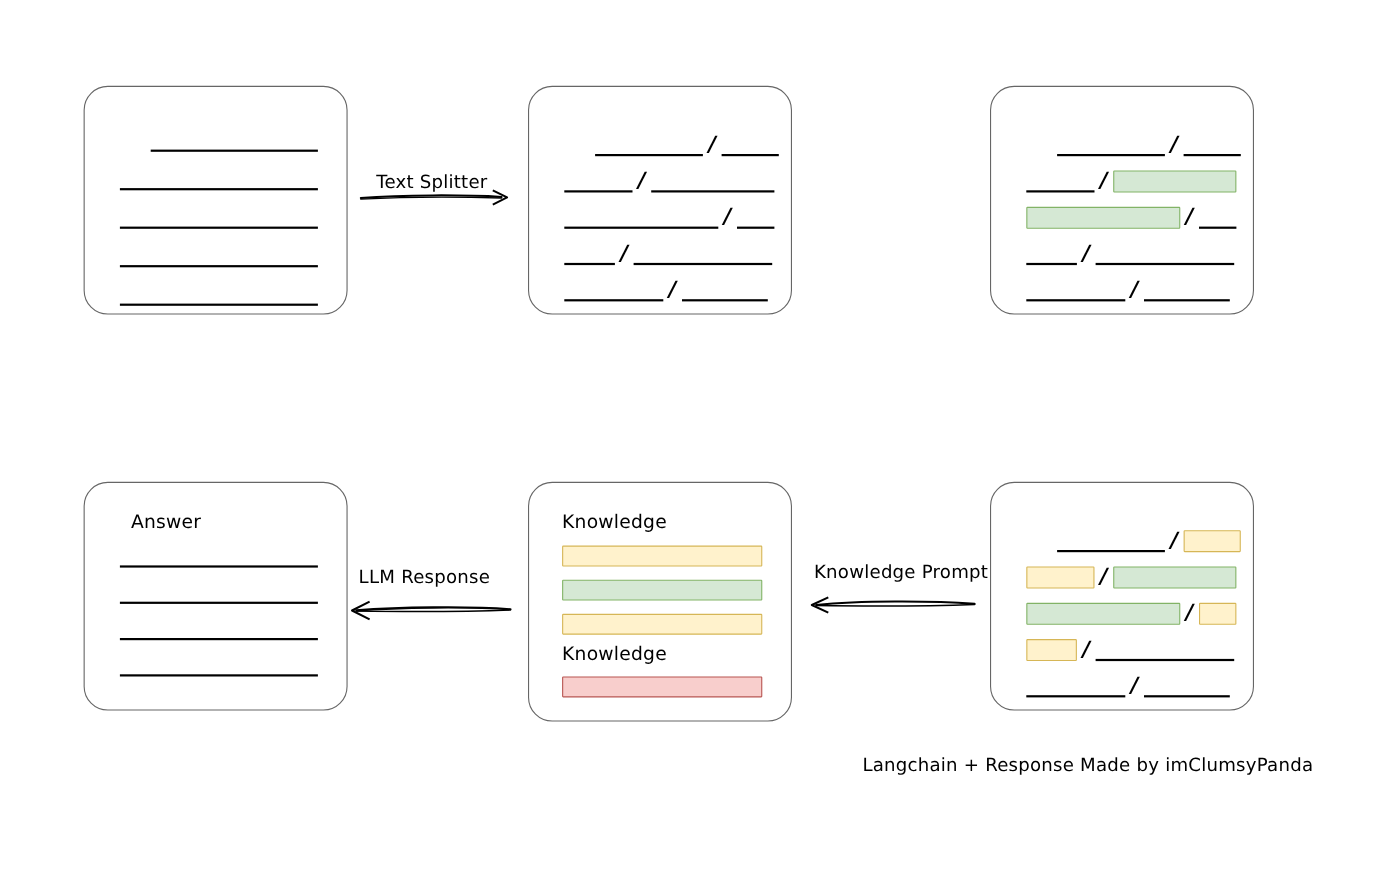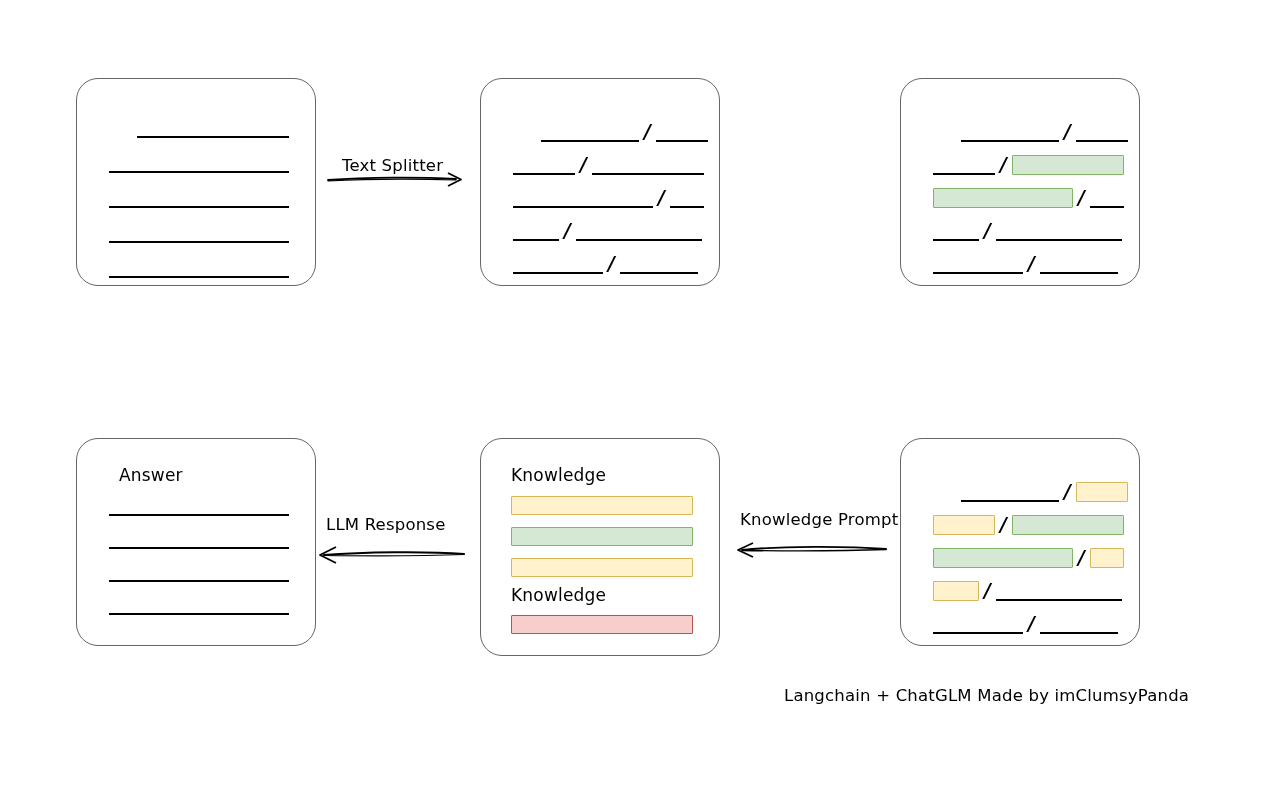--- a/index.html
+++ b/index.html
@@ -273,15 +273,15 @@
       <div class="box-label" style="left:30px; top:26px;margin-left:12px;">Answer</div>
       <div id="ans-lines">
           <div class="line-row" style="left: 32px; top: 75px; width: 180px;"></div>
           <div class="line-row" style="left: 32px; top: 108px; width: 180px;"></div>
           <div class="line-row" style="left: 32px; top: 141px; width: 180px;"></div>
           <div class="line-row" style="left: 32px; top: 174px; width: 180px;"></div>
         </div>
     </div>
   </div>
 
-  <div class="footer-text" style="left:784px; top:686px;">Langchain + ChatGLM Made by imClumsyPanda</div>
+  <div class="footer-text" style="left:784px; top:686px;">Langchain + Response Made by imClumsyPanda</div>
 
 </div>
 
 </body></html>

